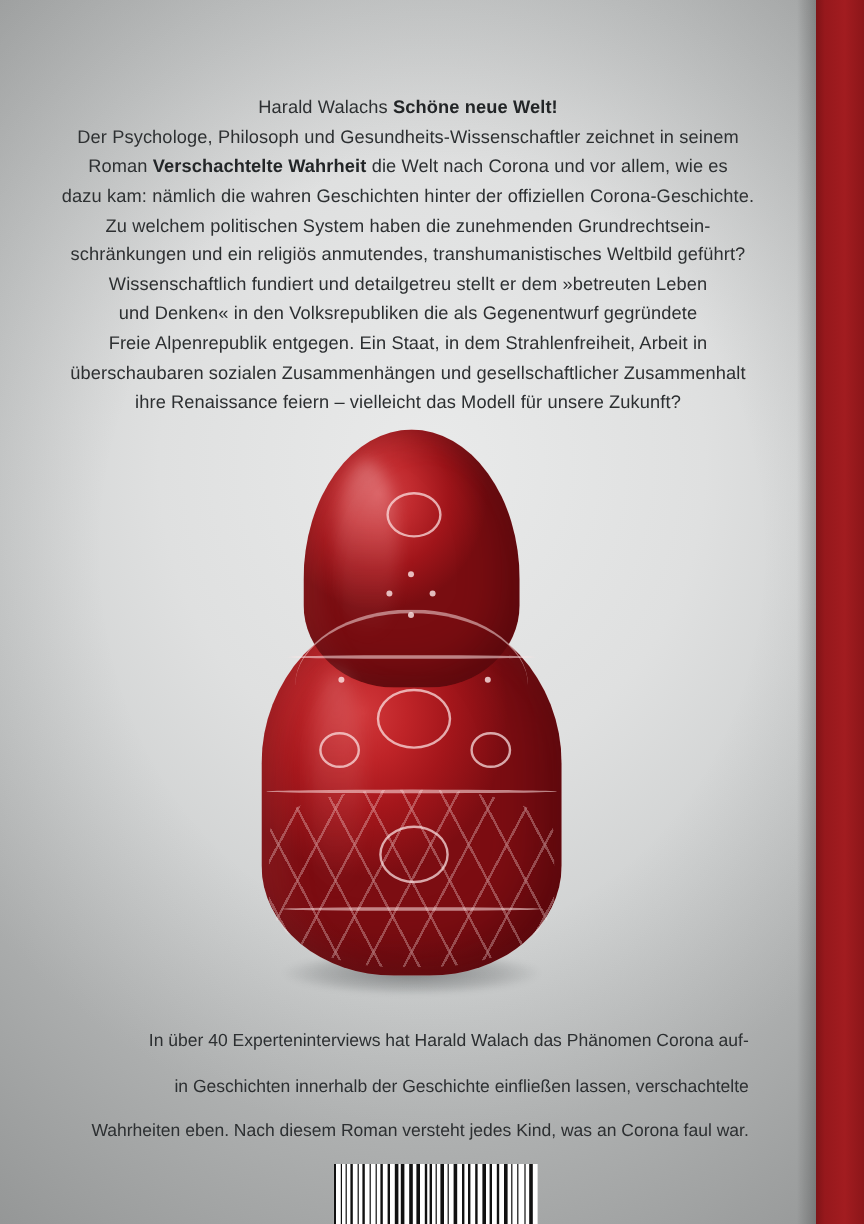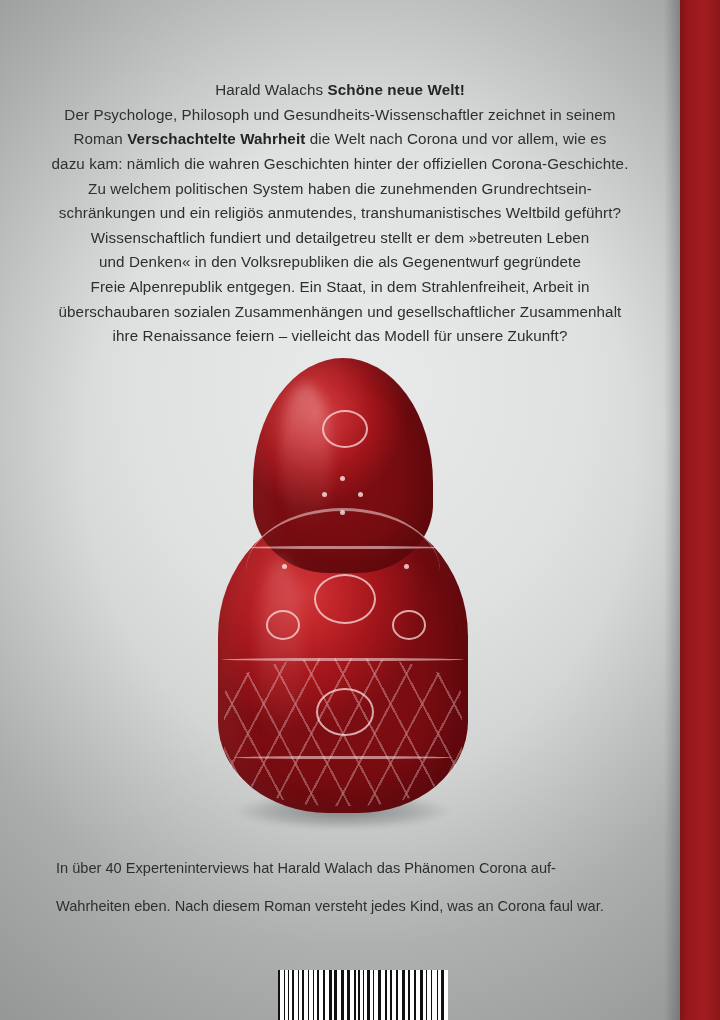--- a/index.html
+++ b/index.html
@@ -188,21 +188,21 @@
     border-radius: 50%;
     background: rgba(255,238,238,0.78);
   }
 
   
   .footer-text {
     position: absolute;
     left: 56px;
     top: 842px;
     width: 568px;
-    text-align: left;
+    text-align: right;
     color: #2c2f31;
     font-size: 14.6px;
     line-height: 1.6;
   }
 
   
   .isbn {
     position: absolute;
     left: 0;
     top: 948px;
@@ -279,20 +279,21 @@
       <div class="dot" style="left:186px; top:206px;"></div>
       <div class="doll-gloss"></div>
       <div class="doll-gloss2"></div>
     </div>
   </div>
 
   <div class="photo-vignette"></div>
 
   <div class="footer-text">
     <p>In über 40 Experteninterviews hat Harald Walach das Phänomen Corona auf-</p>
+    <p>in Geschichten innerhalb der Geschichte einfließen lassen, verschachtelte</p>
     <p>Wahrheiten eben. Nach diesem Roman versteht jedes Kind, was an Corona faul war.</p>
   </div>
 
 
   <div class="barcode" id="barcode">
       <i style="width: 2px; background: rgb(17, 17, 17);"></i>
       <i style="width: 3px; background: rgb(255, 255, 255);"></i>
       <i style="width: 1px; background: rgb(17, 17, 17);"></i>
       <i style="width: 1px; background: rgb(255, 255, 255);"></i>
       <i style="width: 2px; background: rgb(17, 17, 17);"></i>

